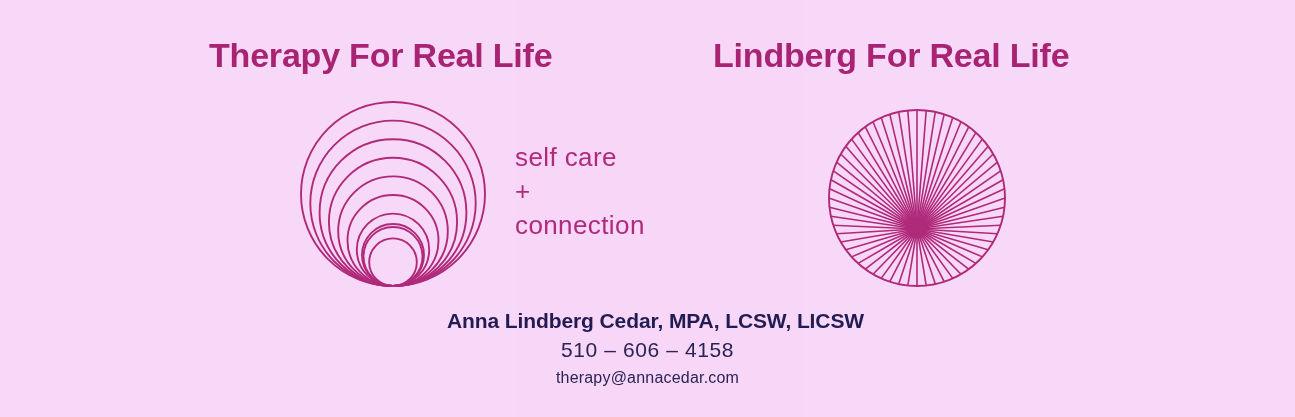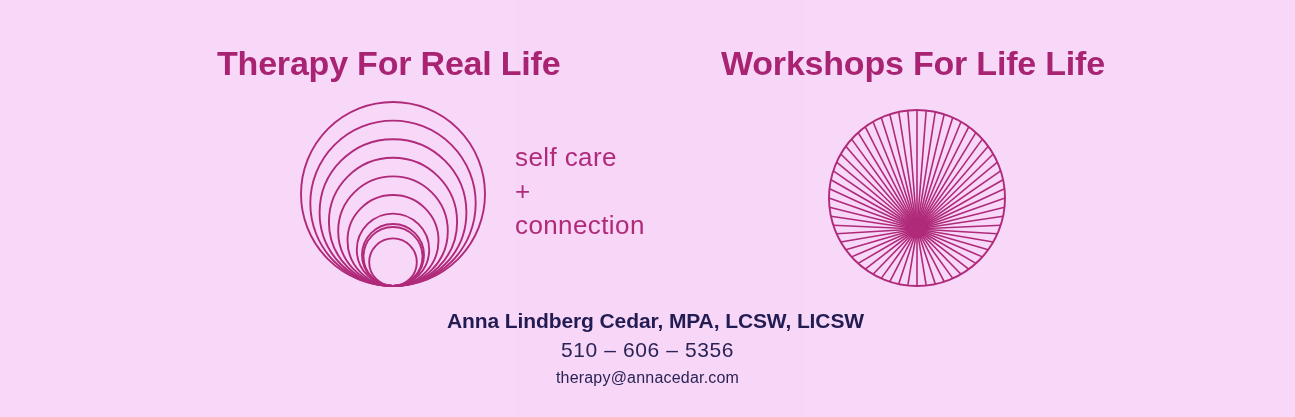--- a/index.html
+++ b/index.html
@@ -29,21 +29,21 @@
     left: 515px;
     top: 0;
     width: 290px;
     height: 417px;
     background: #f7d6f7;
   }
 
   
   .heading {
     position: absolute;
-    margin: 8px;
+    margin: 0;
     font-family: "Liberation Sans", sans-serif;
     font-weight: 700;
     font-size: 34px;
     letter-spacing: -0.2px;
     color: #a82472;
     white-space: nowrap;
     line-height: 1;
   }
   .heading-therapy {
     left: 209px;
@@ -134,21 +134,21 @@
 </style>
 </head>
 <body>
 
 <div class="banner">
 
   <div class="panel-center"></div>
 
   <h1 class="heading heading-therapy">Therapy For Real Life</h1>
 
-  <h1 class="heading heading-workshops">Workshops For Life Life</h1>
+  <h1 class="heading heading-workshops">Lindberg For Real Life</h1>
 
   <div class="graphic graphic-rings">
     <svg viewBox="0 0 198 186" xmlns="http://www.w3.org/2000/svg" aria-hidden="true">
       <g fill="none" stroke="#b02a7a" stroke-width="1.9">
         <circle cx="95" cy="93" r="92"></circle>
         <circle cx="95" cy="102.3" r="82.7"></circle>
         <circle cx="95" cy="111.6" r="73.4"></circle>
         <circle cx="95" cy="120.9" r="64.1"></circle>
         <circle cx="95" cy="130.2" r="54.8"></circle>
         <circle cx="95" cy="139.5" r="45.5"></circle>
@@ -233,17 +233,17 @@
   </div>
 
   <div class="tagline">
     <span class="tag-line">self care</span>
     <span class="tag-line">+</span>
     <span class="tag-line">connection</span>
   </div>
 
   <div class="contact">
     <p class="contact-name">Anna Lindberg Cedar, MPA, LCSW, LICSW</p>
-    <p class="contact-phone">510 – 606 – 5356</p>
+    <p class="contact-phone">510 – 606 – 4158</p>
     <p class="contact-email">therapy@annacedar.com</p>
   </div>
 
 </div>
 
 </body></html>

